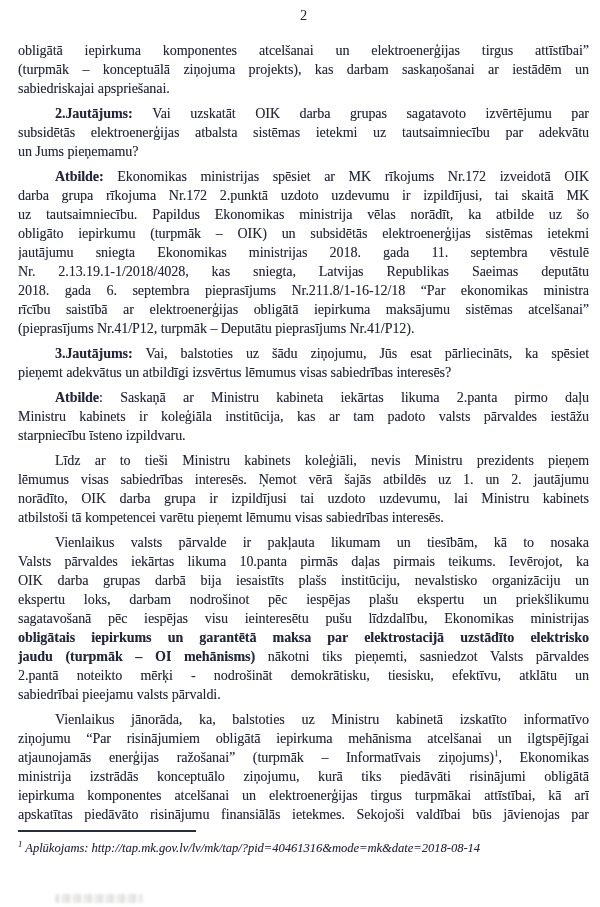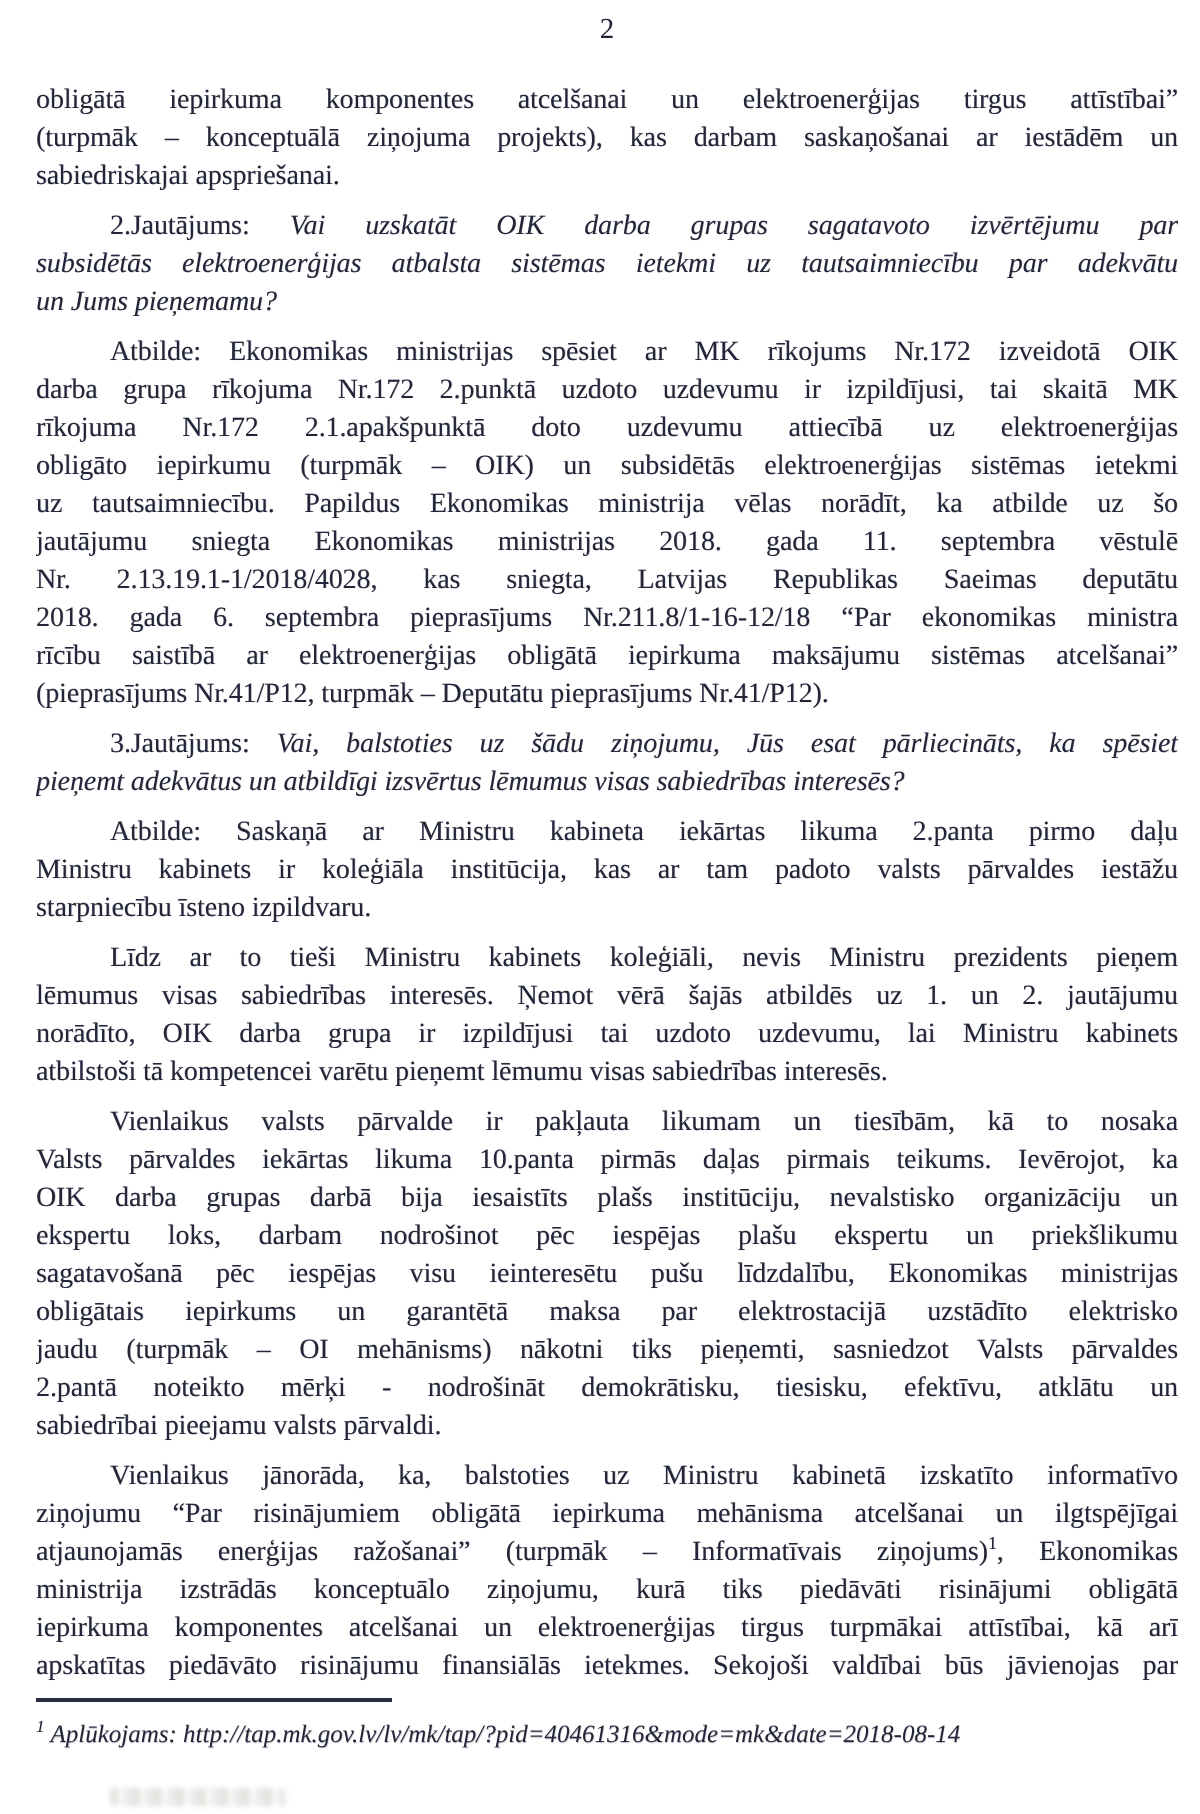--- a/index.html
+++ b/index.html
@@ -34,22 +34,22 @@
     height:19px;
     overflow:hidden;
     text-align:justify;
     text-align-last:justify;
     text-justify:inter-word;
     letter-spacing:-0.05px;
     text-shadow:0.2px 0.2px 0.4px rgba(35,38,70,0.35);
   }
   .line.last{text-align-last:left;}
   .line.first-indent{text-indent:37px;}
-  .b{font-weight:normal;}
-  .i{font-style:italic;margin-top:25px;}
+  .b{font-weight:bold;}
+  .i{margin-top:25px;}
   .sup{
     vertical-align:super;
     font-size:9px;
     line-height:0;
   }
   .footnote-rule{
     margin-top:5px;
     width:178px;
     height:0;
     border-top:2px solid #2a2d3d;
@@ -92,23 +92,22 @@
         <div class="line last"><span>sabiedriskajai apspriešanai.</span></div>
       </div>
       <div class="para">
         <div class="line first-indent"><span class="b">2.Jautājums: </span><span class="i">Vai uzskatāt OIK darba grupas sagatavoto izvērtējumu par</span></div>
         <div class="line"><span class="i">subsidētās elektroenerģijas atbalsta sistēmas ietekmi uz tautsaimniecību par adekvātu</span></div>
         <div class="line last"><span class="i">un Jums pieņemamu?</span></div>
       </div>
       <div class="para">
         <div class="line first-indent"><span class="b">Atbilde: </span><span>Ekonomikas ministrijas spēsiet ar MK rīkojums Nr.172 izveidotā OIK</span></div>
         <div class="line"><span>darba grupa rīkojuma Nr.172 2.punktā uzdoto uzdevumu ir izpildījusi, tai skaitā MK</span></div>
-        <div class="line"><span>rīkojuma Nr.172 2.1.apakšpunktā doto uzdevumu attiecībā uz elektroenerģijas</span></div>
+        <div class="line"><span>uz tautsaimniecību. Papildus Ekonomikas ministrija vēlas norādīt, ka atbilde uz šo</span></div>
         <div class="line"><span>obligāto iepirkumu (turpmāk – OIK) un subsidētās elektroenerģijas sistēmas ietekmi</span></div>
-        <div class="line"><span>uz tautsaimniecību. Papildus Ekonomikas ministrija vēlas norādīt, ka atbilde uz šo</span></div>
         <div class="line"><span>jautājumu sniegta Ekonomikas ministrijas 2018. gada 11. septembra vēstulē</span></div>
         <div class="line"><span>Nr. 2.13.19.1-1/2018/4028, kas sniegta, Latvijas Republikas Saeimas deputātu</span></div>
         <div class="line"><span>2018. gada 6. septembra pieprasījums Nr.211.8/1-16-12/18 “Par ekonomikas ministra</span></div>
         <div class="line"><span>rīcību saistībā ar elektroenerģijas obligātā iepirkuma maksājumu sistēmas atcelšanai”</span></div>
         <div class="line last"><span>(pieprasījums Nr.41/P12, turpmāk – Deputātu pieprasījums Nr.41/P12).</span></div>
       </div>
       <div class="para">
         <div class="line first-indent"><span class="b">3.Jautājums: </span><span class="i">Vai, balstoties uz šādu ziņojumu, Jūs esat pārliecināts, ka spēsiet</span></div>
         <div class="line last"><span class="i">pieņemt adekvātus un atbildīgi izsvērtus lēmumus visas sabiedrības interesēs?</span></div>
       </div>

